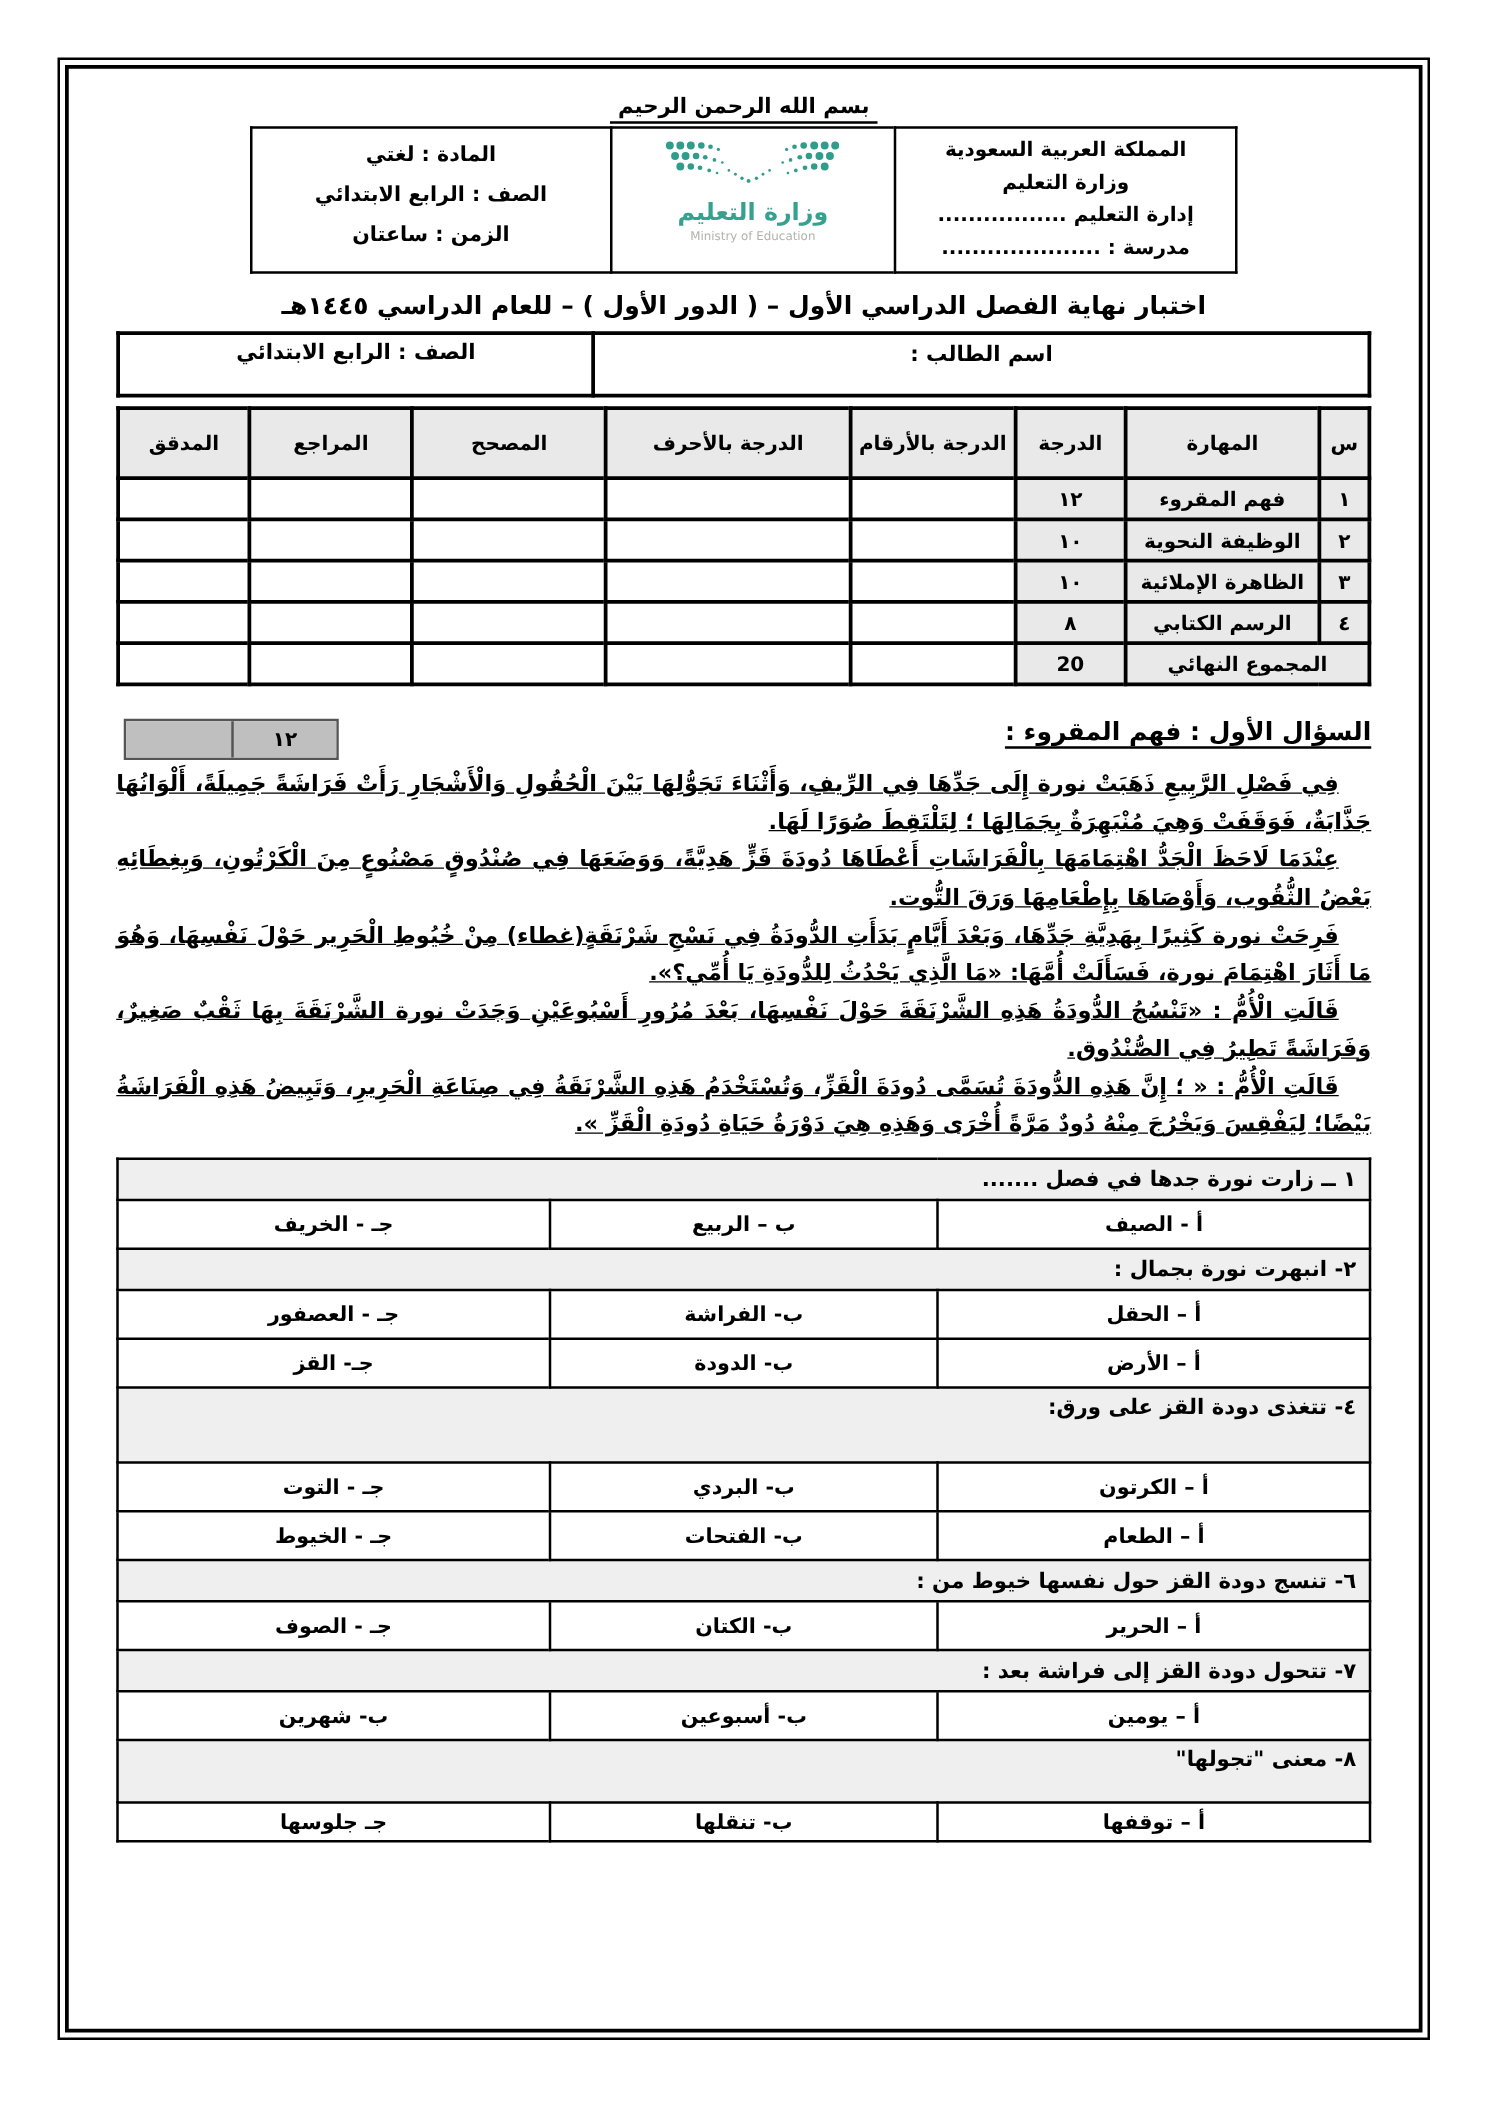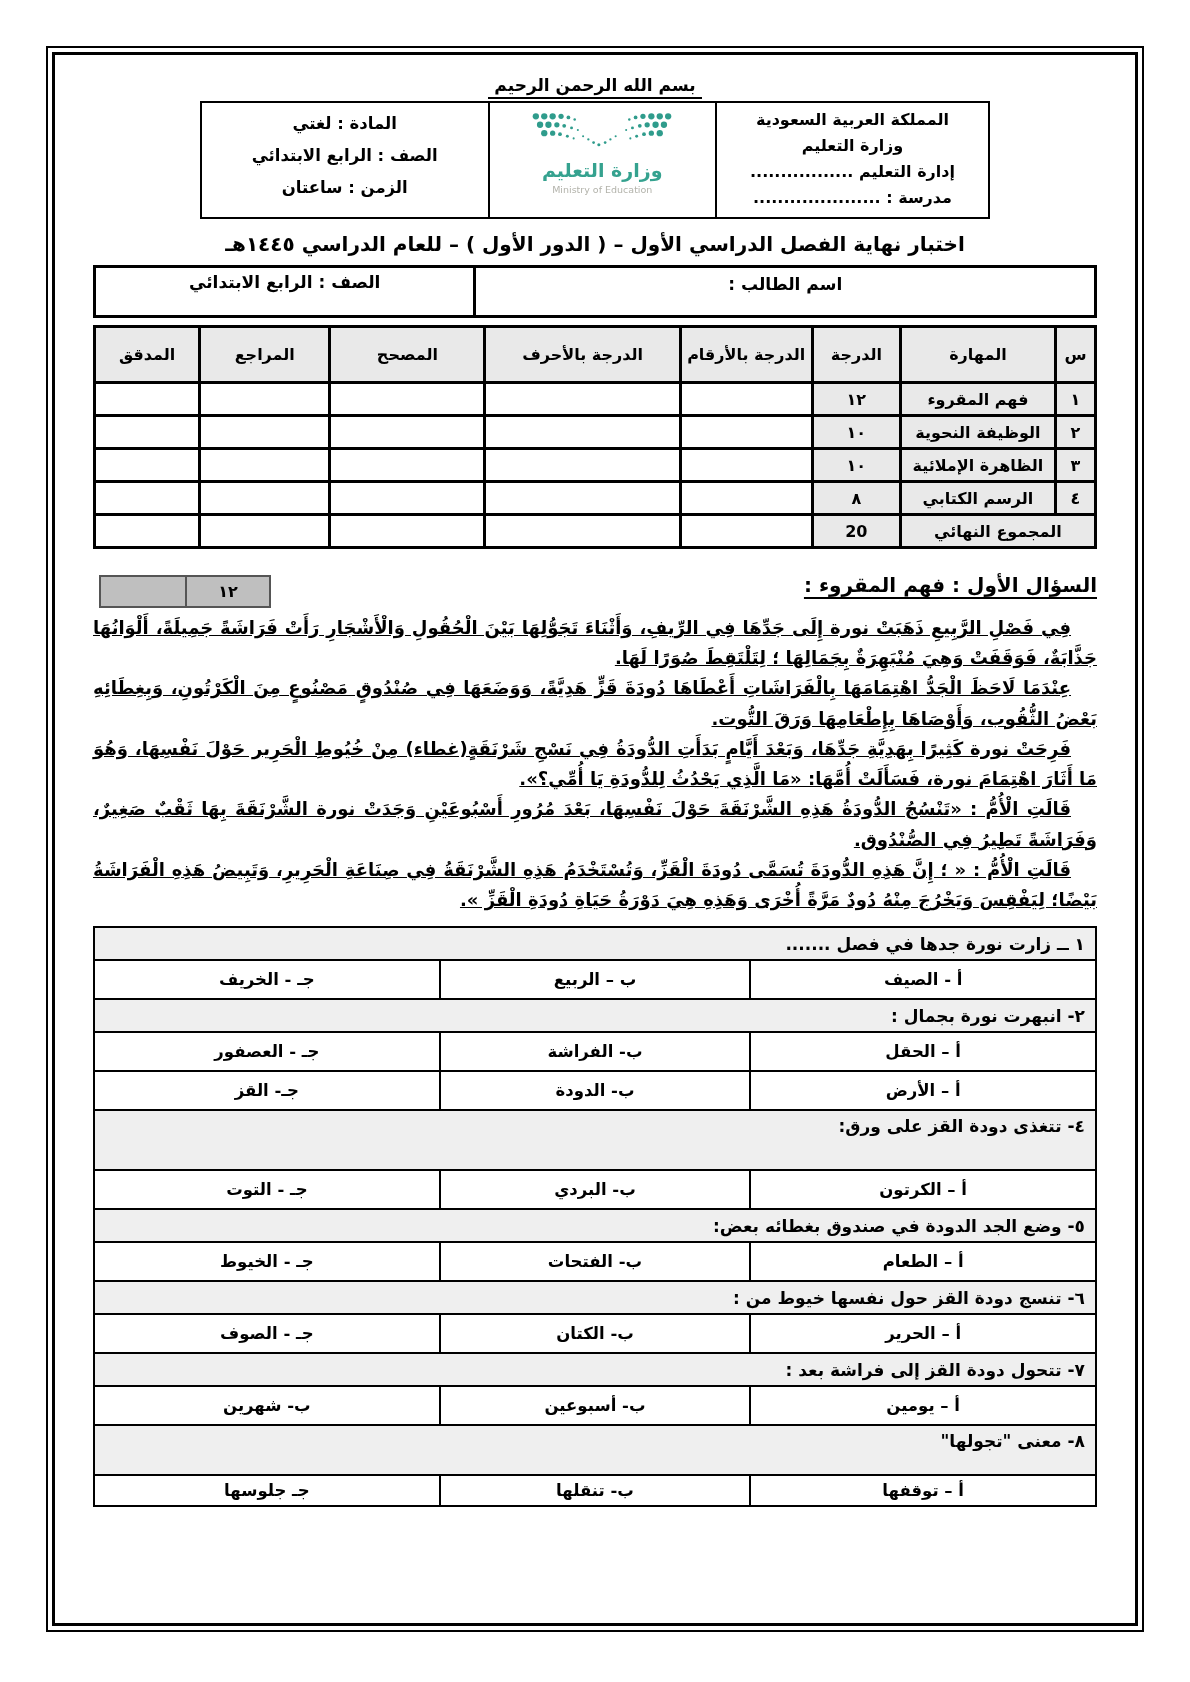--- a/index.html
+++ b/index.html
@@ -296,23 +296,20 @@
 
         <tr class="qh tall">
           <td colspan="3">٤- تتغذى دودة القز على ورق:</td>
         </tr>
         <tr class="qo">
           <td>أ – الكرتون</td>
           <td>ب- البردي</td>
           <td>جـ - التوت</td>
         </tr>
 
-        <tr class="qh">
-          <td colspan="3">٥- وضع الجد الدودة في صندوق بغطائه بعض:</td>
-        </tr>
         <tr class="qo">
           <td>أ – الطعام</td>
           <td>ب- الفتحات</td>
           <td>جـ - الخيوط</td>
         </tr>
 
         <tr class="qh">
           <td colspan="3">٦- تنسج دودة القز حول نفسها خيوط من :</td>
         </tr>
         <tr class="qo">

